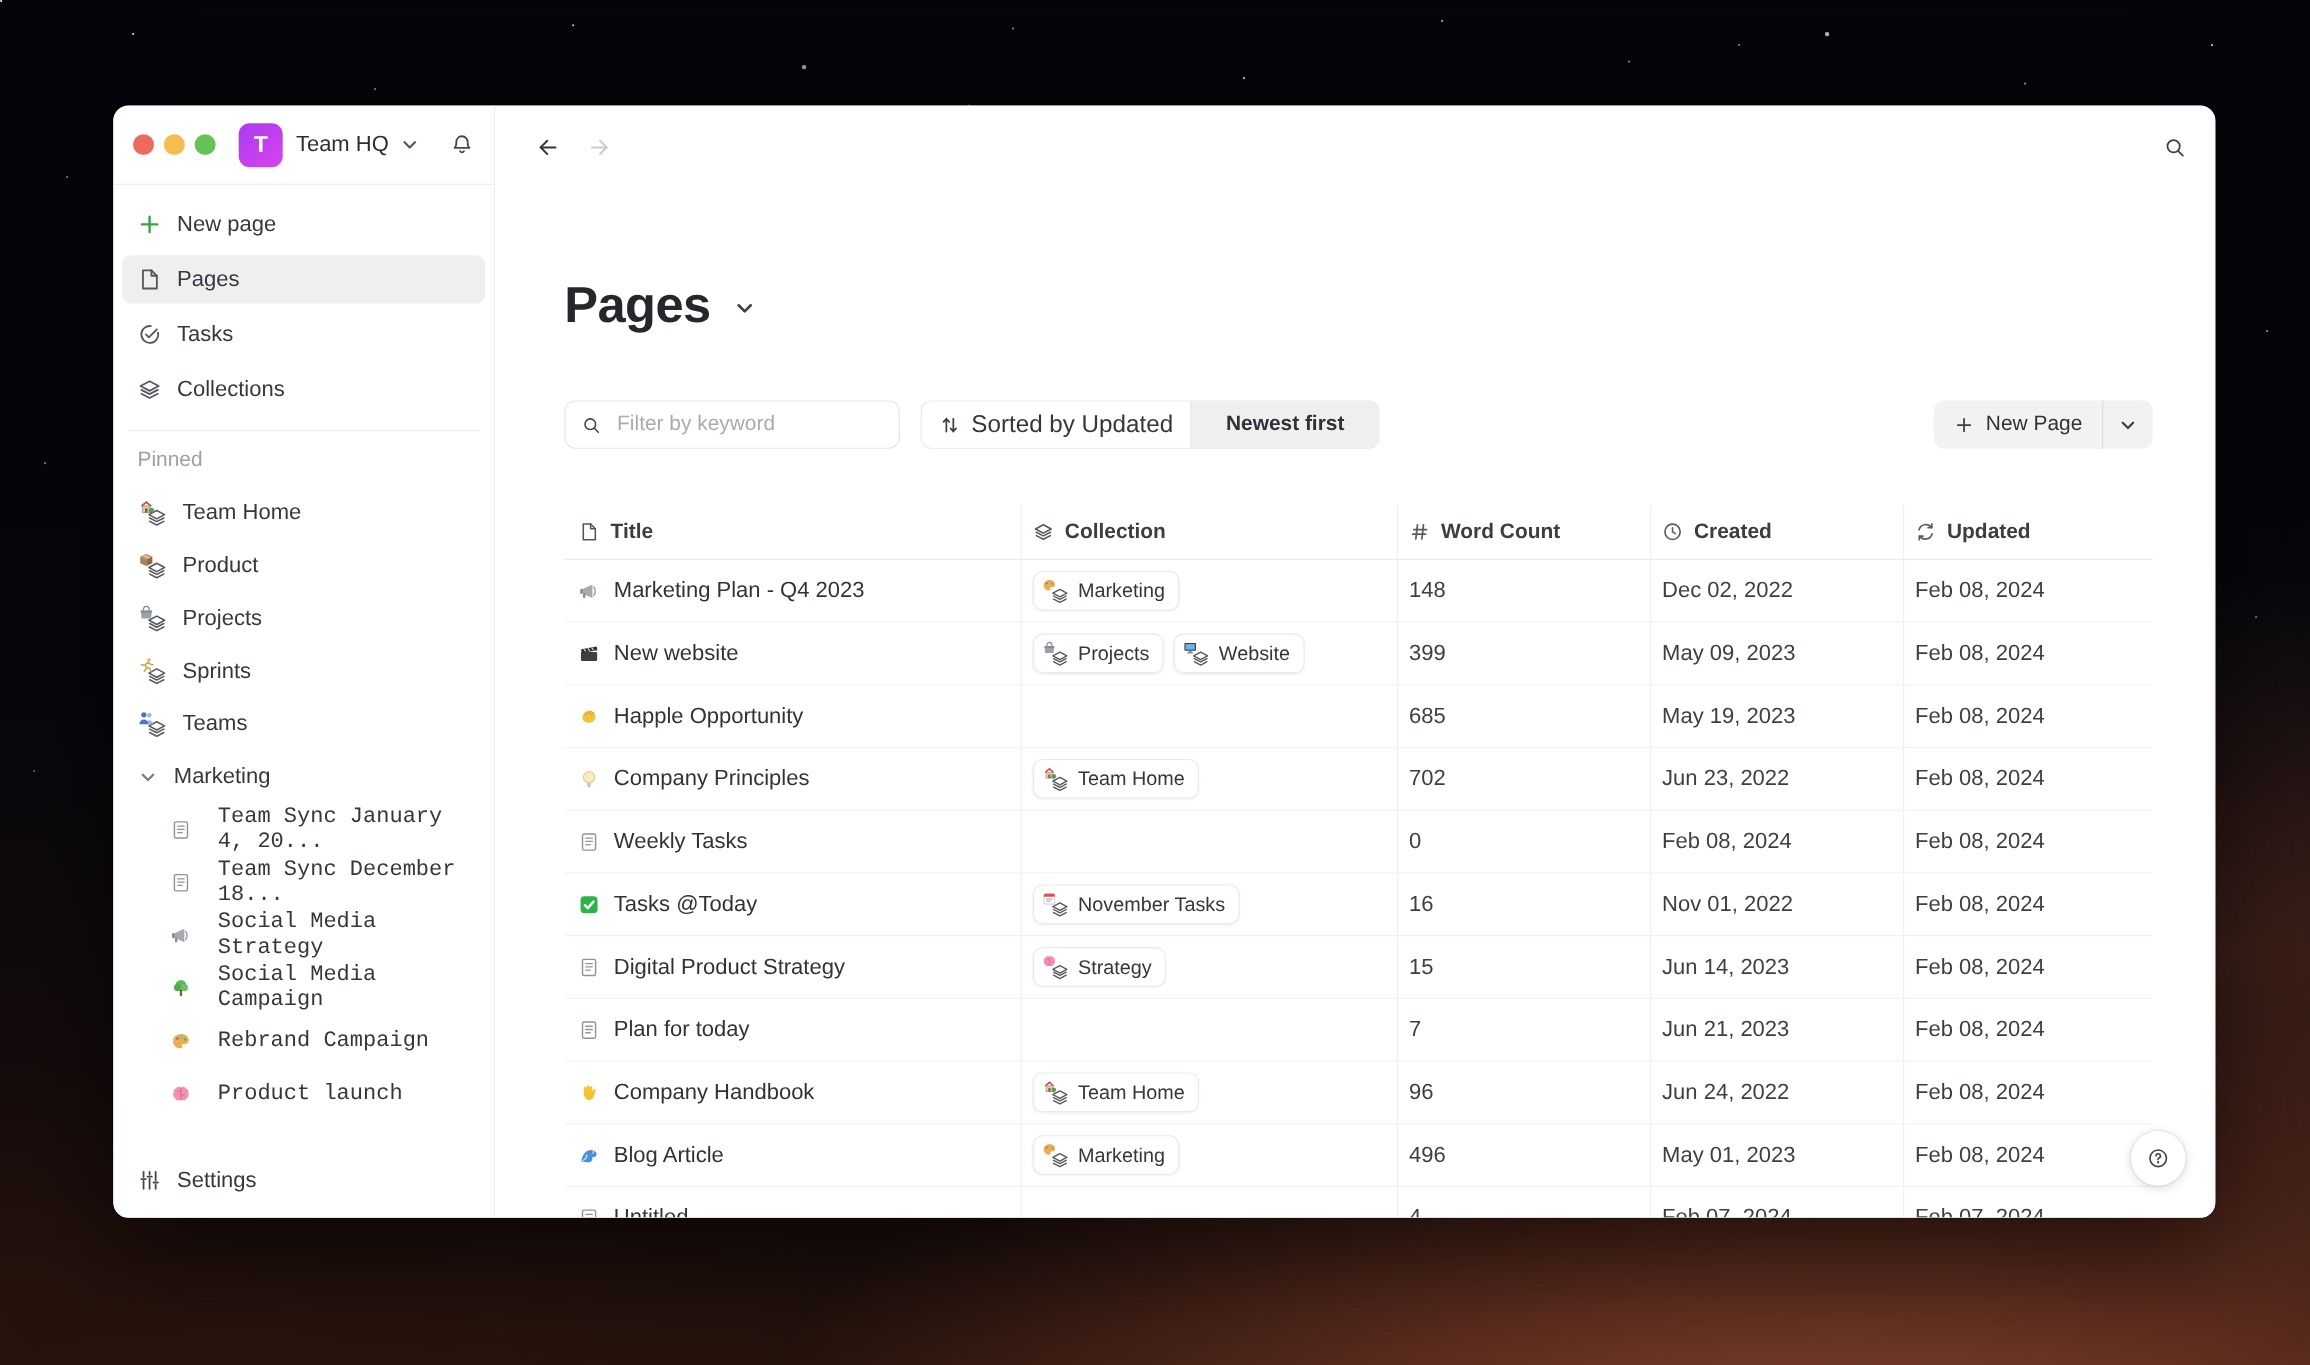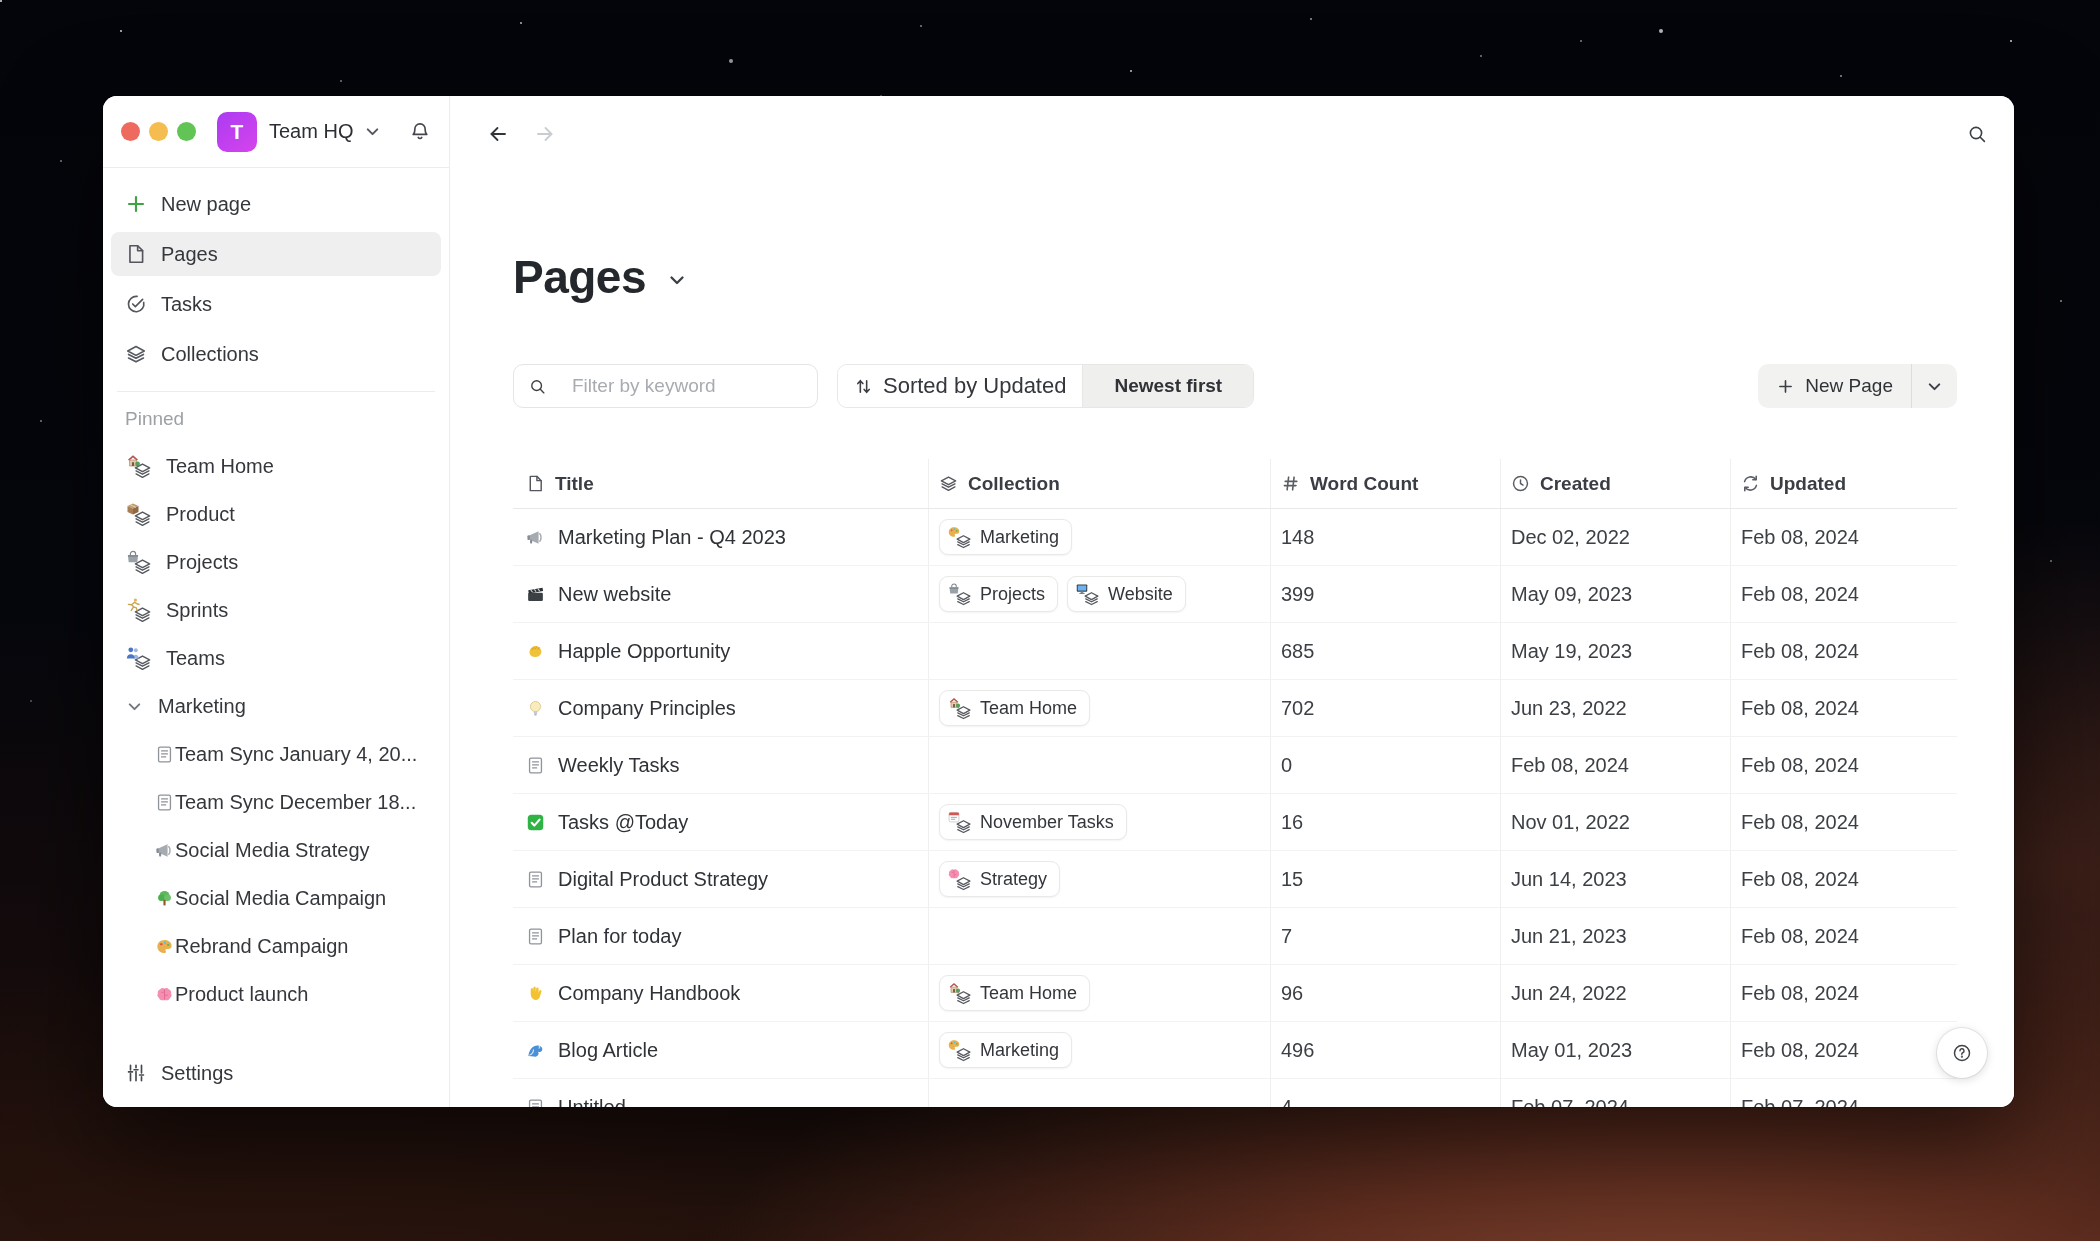--- a/index.html
+++ b/index.html
@@ -44,21 +44,21 @@
     display:flex; align-items:center; justify-content:center; }
   .ws-name { font-size:20px; font-weight:400; color:#2b2e33; margin-left:12px; }
   .ws-chevron { margin-left:10px; color:#55585e; }
   .bell { margin-left:auto; }
 
   .side-scroll { flex:1; padding:14px 8px 0; display:flex; flex-direction:column; overflow:hidden; }
   .side-item { height:44px; flex:none; display:flex; align-items:center; gap:14px;
     padding:0 10px 0 14px; border-radius:8px; font-size:20px; font-weight:500; color:#34373c; margin-bottom:6px; }
   .side-item.active { background:#efeff0; }
   .side-item.pin, .side-item.child { margin-bottom:4px; }
-  .side-item.child { padding-left:44px; gap:1px; }
+  .side-item.child { padding-left:44px; gap:24px;font-family:Liberation Mono, monospace; }
   .side-div { height:1px; background:#ececeb; margin:9px 6px 0; flex:none; }
   .pinned-label { font-size:19px; color:#9da1a6; padding:0 14px; margin:16px 0 14px; flex:none; }
   .side-spacer { flex:1; }
   .side-item.settings { margin-bottom:12px; }
 
   .ic { width:22px; height:22px; flex:none; display:inline-flex; align-items:center; justify-content:center; }
   .ic svg { width:100%; height:100%; }
   .ic.small { width:19px; height:19px; }
 
   .coll-ic { position:relative; width:27px; height:26px; flex:none; }
@@ -72,21 +72,21 @@
   .nav-arrow { display:inline-flex; }
   .search-btn { margin-left:auto; display:inline-flex; }
 
   .content { flex:1; padding:0 57px 0 63px; display:flex; flex-direction:column; overflow:hidden; }
   .page-title-row { margin-top:77px; display:flex; align-items:center; gap:20px; flex:none; }
   .page-title { font-size:46px; line-height:56px; font-weight:700; color:#24272b; letter-spacing:-.5px; }
   .title-chevron { color:#3c4044; margin-top:6px; }
 
   .toolbar { margin-top:59px; display:flex; align-items:center; flex:none; }
   .filter { width:305px; height:44px; border:1.5px solid #e5e5e3; border-radius:10px; background:#fff;
-    display:flex; align-items:center; padding:0 14px; gap:25px; }
+    display:flex; align-items:center; padding:0 14px; gap:14px; }
   .filter input { border:none; outline:none; font-size:19px; color:#34373c; width:100%; font-family:inherit; background:transparent; }
   .filter input::placeholder { color:#a8acb1; }
   .sortctl { margin-left:19px; height:44px; border:1px solid #e7e7e5; border-radius:10px; display:flex; overflow:hidden; }
   .sort-left { display:flex; align-items:center; gap:10px; padding:0 16px; background:#fff; font-size:22px; color:#34373c; }
   .sort-right { display:flex; align-items:center; padding:0 31px; background:#efefee; font-size:19px; font-weight:700; color:#2f3237; border-left:1px solid #e7e7e5; }
   .newpage { margin-left:auto; height:44px; background:#f2f2f1; border-radius:10px; display:flex; align-items:stretch; }
   .np-main { display:flex; align-items:center; gap:10px; padding:0 18px; font-size:19px; font-weight:500; color:#2f3237; }
   .np-arrow { padding:0 13px; border-left:1px solid #dddddb; display:flex; align-items:center; color:#3c4044; }
 
   .table { margin-top:51px; flex:1; display:flex; flex-direction:column; overflow:hidden; }

